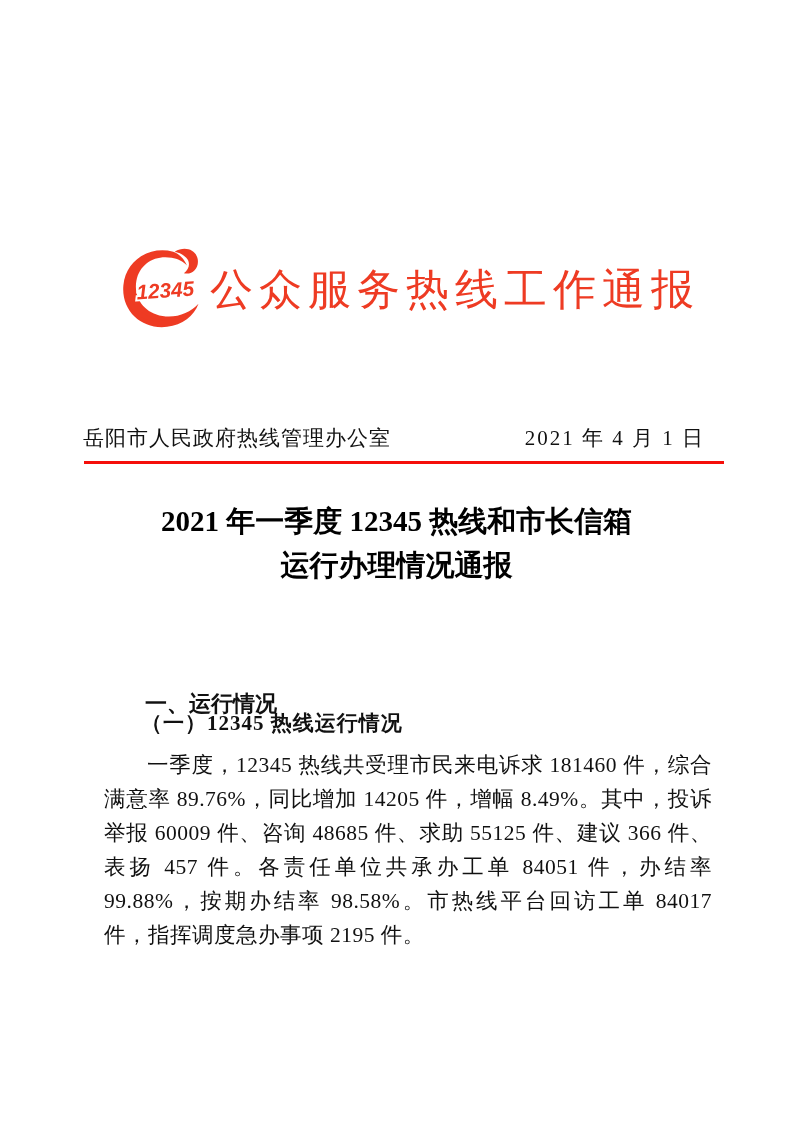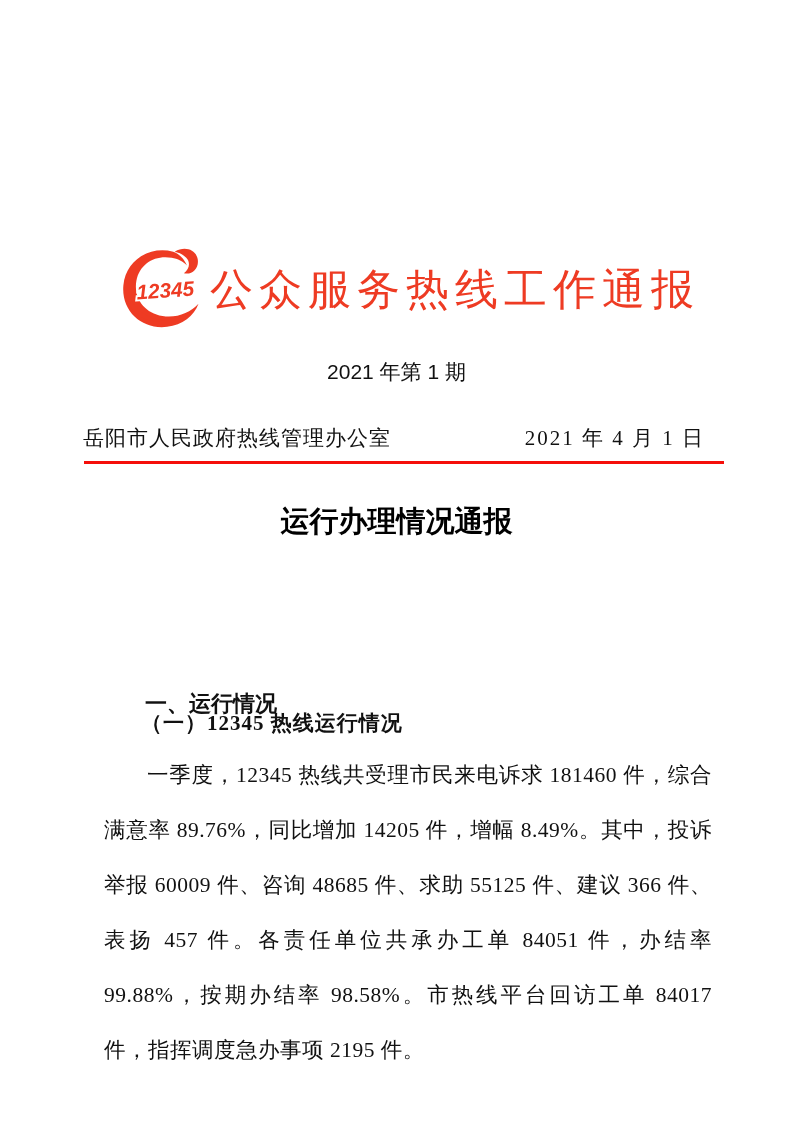--- a/index.html
+++ b/index.html
@@ -102,21 +102,21 @@
     letter-spacing: 1px;
     color: #111;
     font-family: Liberation Serif, serif;
   }
   .body-paragraph {
     position: absolute;
     left: 104px;
     top: 748px;
     width: 608px;
     font-size: 21.5px;
-    line-height: 55px;
+    line-height: 34px;
     text-align: justify;
     text-indent: 2em;
     color: #111;
     letter-spacing: 0.5px;
   }
 </style>
 </head>
 <body>
 
 <div class="page">
@@ -143,30 +143,30 @@
         C88,2 102,8 104,20
         C106,32 96,41 86,38
         C93,33 95,24 89,18
         C85,14 80,11 74,10 Z"></path>
 
       <text x="24" y="70" font-size="27" font-weight="bold" font-style="italic" font-family="Liberation Sans, sans-serif" fill="#ee3b23" stroke="#ffffff" stroke-width="5" paint-order="stroke" transform="rotate(-4 60 60)">12345</text>
     </svg>
     <div class="masthead-title">公众服务热线工作通报</div>
   </div>
 
-  <div class="issue-line">2021 年第 1 期</div>
 
   <div class="byline">
     <span class="office">岳阳市人民政府热线管理办公室</span>
     <span class="date">2021 年 4 月 1 日</span>
   </div>
 
   <div class="red-rule"></div>
 
   <div class="doc-title">
+    <div>2021 年一季度 12345 热线和市长信箱</div>
     <div>运行办理情况通报</div>
   </div>
 
   <div class="section-h1">一、运行情况</div>
   <div class="section-h2">（一）12345 热线运行情况</div>
   <div class="body-paragraph">一季度，12345 热线共受理市民来电诉求 181460 件，综合满意率 89.76%，同比增加 14205 件，增幅 8.49%。其中，投诉举报 60009 件、咨询 48685 件、求助 55125 件、建议 366 件、表扬 457 件。各责任单位共承办工单 84051 件，办结率 99.88%，按期办结率 98.58%。市热线平台回访工单 84017 件，指挥调度急办事项 2195 件。</div>
 
 </div>
 
 </body></html>

